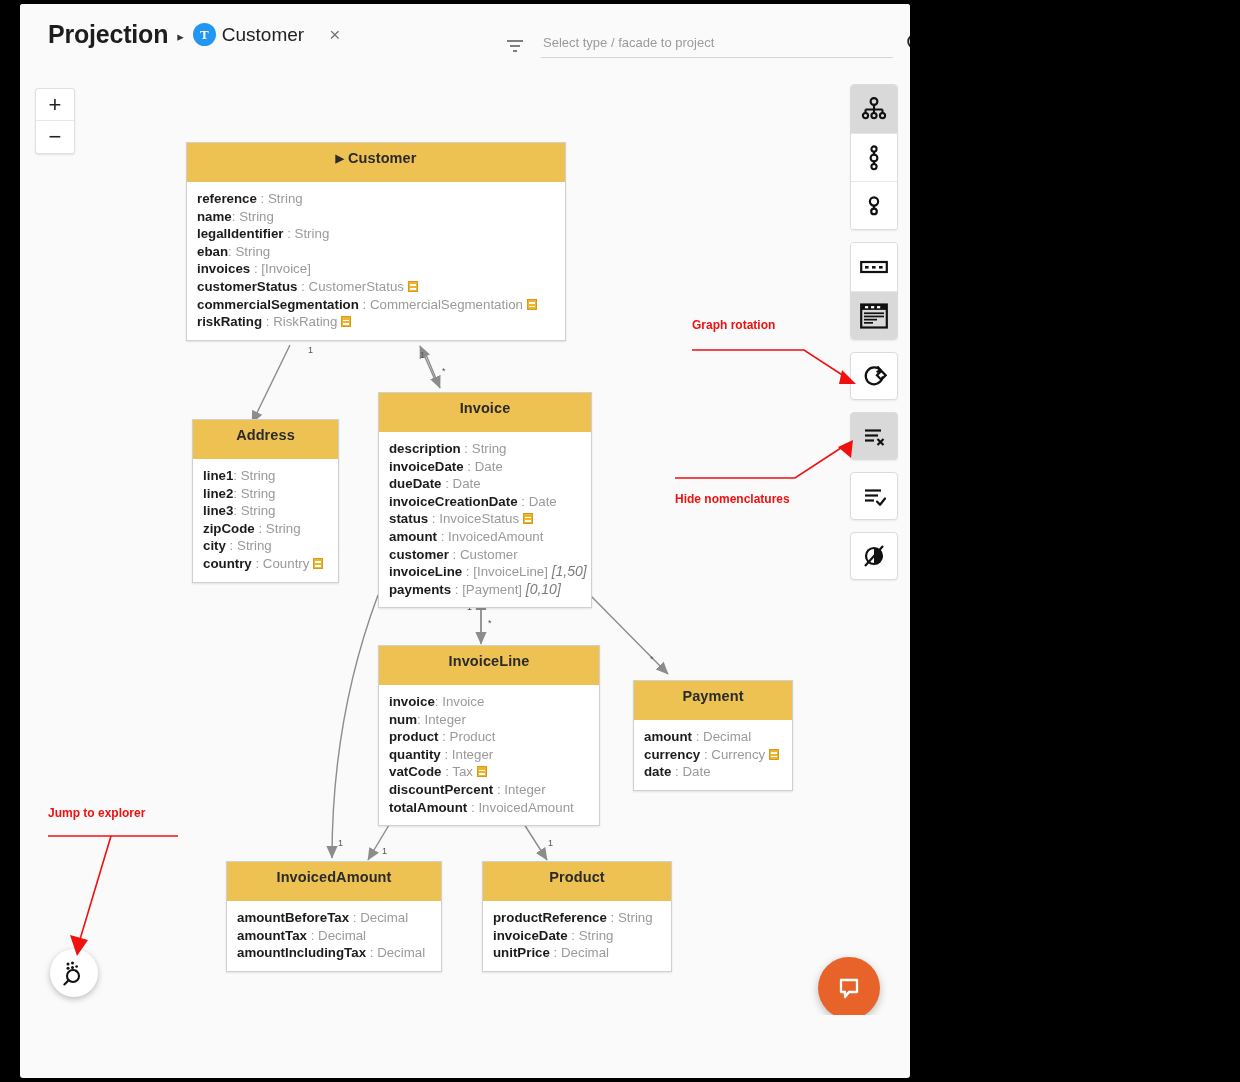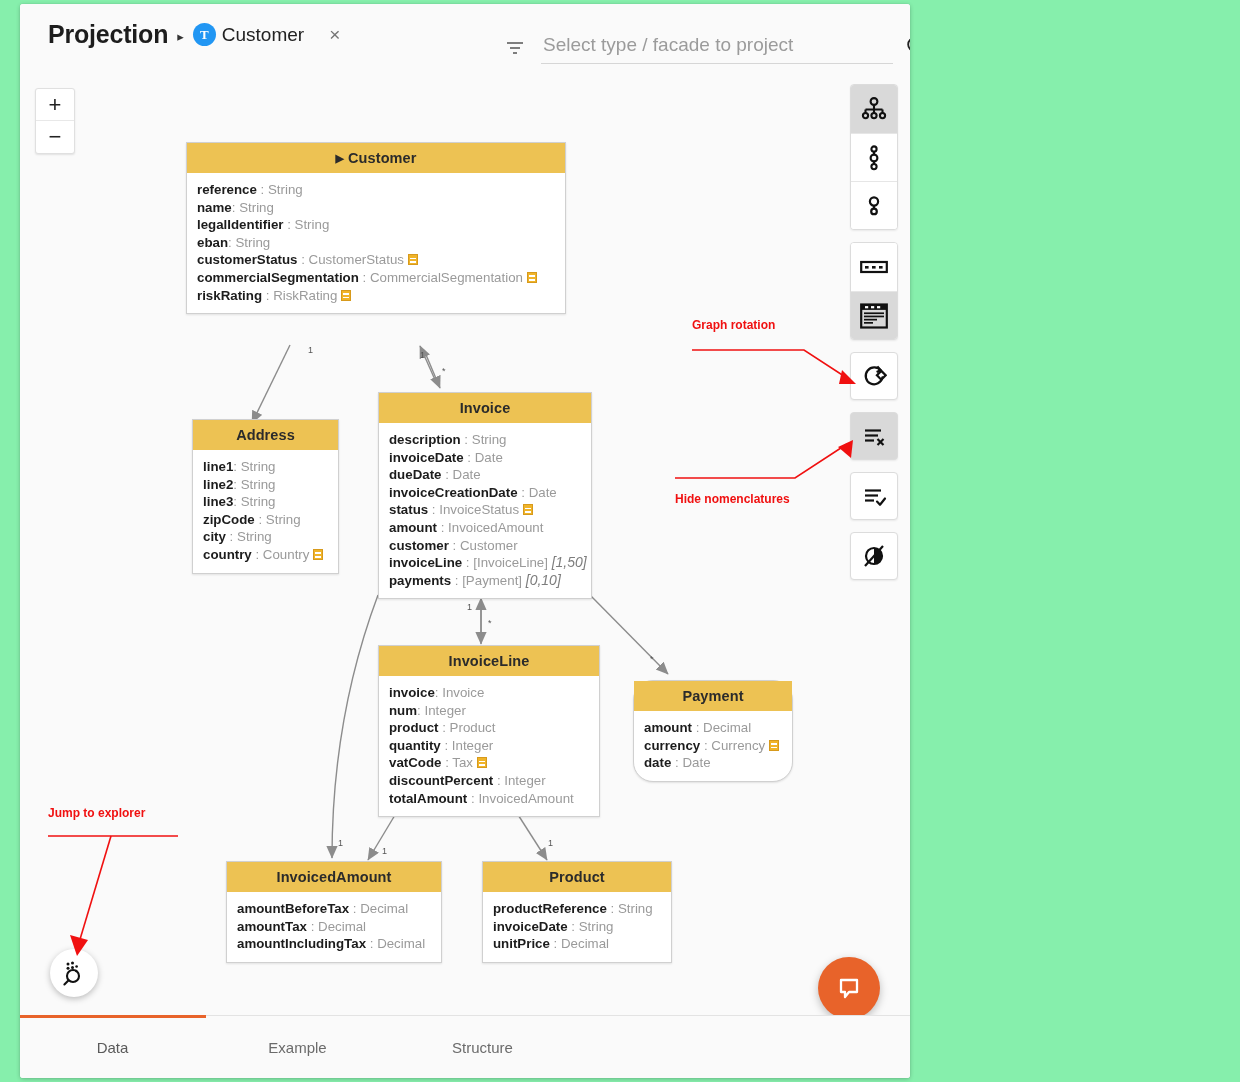--- a/index.html
+++ b/index.html
@@ -6,21 +6,21 @@
   html, body {
     margin: 0; padding: 0;
     width: 1240px; height: 1082px;
     background: #ffffff;
     font-family: "Liberation Sans", sans-serif;
     overflow: hidden;
   }
   #app {
     position: relative;
     width: 1240px; height: 1082px;
-    background: #86efac;
+    background: #000000;
   }
   
   .app-panel {
     position: absolute;
     left: 20px; top: 4px;
     width: 890px; height: 1074px;
     background: #fafafa;
     border-radius: 3px;
     box-shadow: 0 1px 4px rgba(0,0,0,0.22), 0 0 1px rgba(0,0,0,0.18);
     overflow: hidden;
@@ -55,21 +55,21 @@
   }
   .searchwrap {
     position: absolute; left: 485px; top: 28px;
     width: 422px; display: flex; align-items: center;
   }
   .filter-icon { width: 20px; height: 20px; flex: 0 0 20px; }
   .search-field {
     flex: 1; margin-left: 16px; margin-right: 10px;
     border: none; border-bottom: 1px solid #d6d6d6;
     background: transparent;
-    font-size: 19px; color: #555;
+    font-size: 13px; color: #555;
     font-family: "Liberation Sans", sans-serif;
     padding: 2px 2px 7px 2px; outline: none;
   }
   .search-field::placeholder { color: #9b9b9b; }
   .search-icon { width: 22px; height: 22px; margin-left: 2px; margin-bottom: 5px; cursor: pointer; flex:0 0 22px;}
   
   .canvas {
     position: absolute; left: 0; top: 66px;
     width: 890px; height: 945px;
     background: #fafafa;
@@ -124,21 +124,21 @@
     box-shadow: 0 1px 2px rgba(0,0,0,0.10);
     z-index: 10;
   }
   .cls-head {
     background: #eec košer;
     background: #eec champ;
     background: #edc253;
     color: #2b2b2b;
     font-weight: bold; font-size: 14.5px;
     text-align: center;
-    padding: 7px 6px 7px 6px;
+    padding: 7px 6px 16px 6px;
     letter-spacing: 0.1px;
   }
   .cls-body { padding: 8px 10px 9px 10px; }
   .attr {
     font-size: 13.3px; line-height: 17.6px;
     color: #9a9a9a; white-space: nowrap;
   }
   .attr b { color: #1c1c1c; font-weight: bold; text-align: right; }
   .attr .card { color: #7d7d7d; font-style: italic; font-size: 14px; }
   .nomen {
@@ -277,20 +277,21 @@
 
       <div class="cls" style="left:166px; top:72px; width:380px;">
         <div class="cls-head">
           <span class="tri">▶</span><span>Customer</span>
         </div>
         <div class="cls-body">
           <div class="attr"><b>reference</b><span> : </span><span>String</span></div>
           <div class="attr"><b>name</b><span>: </span><span>String</span></div>
           <div class="attr"><b>legalIdentifier</b><span> : </span><span>String</span></div>
           <div class="attr"><b>eban</b><span>: </span><span>String</span></div>
+          <div class="attr"><b>invoices</b><span> : </span><span>[Invoice]</span></div>
           <div class="attr"><b>customerStatus</b><span> : </span><span>CustomerStatus</span><span class="nomen"></span></div>
           <div class="attr"><b>commercialSegmentation</b><span> : </span><span>CommercialSegmentation</span><span class="nomen"></span></div>
           <div class="attr"><b>riskRating</b><span> : </span><span>RiskRating</span><span class="nomen"></span></div>
         </div>
       </div>
 
       <div class="cls" style="left:172px; top:349px; width:147px;">
         <div class="cls-head">Address</div>
         <div class="cls-body">
           <div class="attr"><b>line1</b><span>: </span><span>String</span></div>
@@ -323,21 +324,21 @@
           <div class="attr"><b>invoice</b><span>: </span><span>Invoice</span></div>
           <div class="attr"><b>num</b><span>: </span><span>Integer</span></div>
           <div class="attr"><b>product</b><span> : </span><span>Product</span></div>
           <div class="attr"><b>quantity</b><span> : </span><span>Integer</span></div>
           <div class="attr"><b>vatCode</b><span> : </span><span>Tax</span><span class="nomen"></span></div>
           <div class="attr"><b>discountPercent</b><span> : </span><span>Integer</span></div>
           <div class="attr"><b>totalAmount</b><span> : </span><span>InvoicedAmount</span></div>
         </div>
       </div>
 
-      <div class="cls" style="left:613px; top:610px; width:160px;border-radius:20px;">
+      <div class="cls" style="left:613px; top:610px; width:160px;">
         <div class="cls-head">Payment</div>
         <div class="cls-body">
           <div class="attr"><b>amount</b><span> : </span><span>Decimal</span></div>
           <div class="attr"><b>currency</b><span> : </span><span>Currency</span><span class="nomen"></span></div>
           <div class="attr"><b>date</b><span> : </span><span>Date</span></div>
         </div>
       </div>
 
       <div class="cls" style="left:206px; top:791px; width:216px;">
         <div class="cls-head">InvoicedAmount</div>
@@ -479,26 +480,20 @@
         </svg>
       </div>
 
       <div class="chat-btn">
         <svg width="28" height="28" viewBox="0 0 28 28">
           <path d="M6,6 L22,6 L22,18 L14,18 L10,23 L10,18 L6,18 z" fill="none" stroke="#ffffff" stroke-width="2.3" stroke-linejoin="round"></path>
         </svg>
       </div>
     </div>
 
-    <div class="tabsbar">
-      <div class="tab-underline"></div>
-      <div class="tab active">Data</div>
-      <div class="tab">Example</div>
-      <div class="tab">Structure</div>
-    </div>
   </div>
 
   <div class="anno" style="left:48px; top:806px; z-index:60;">
     <div class="anno-text">Jump to explorer</div>
     <svg width="150" height="140" viewBox="0 0 150 140">
       <path d="M0,16 L130,16" fill="none" stroke="#f01010" stroke-width="1.6"></path>
       <path d="M63,16 L30,126" fill="none" stroke="#f01010" stroke-width="1.6"></path>
       <path d="M22,115 L29,136 L40,120 z" fill="#f01010"></path>
     </svg>
   </div>

